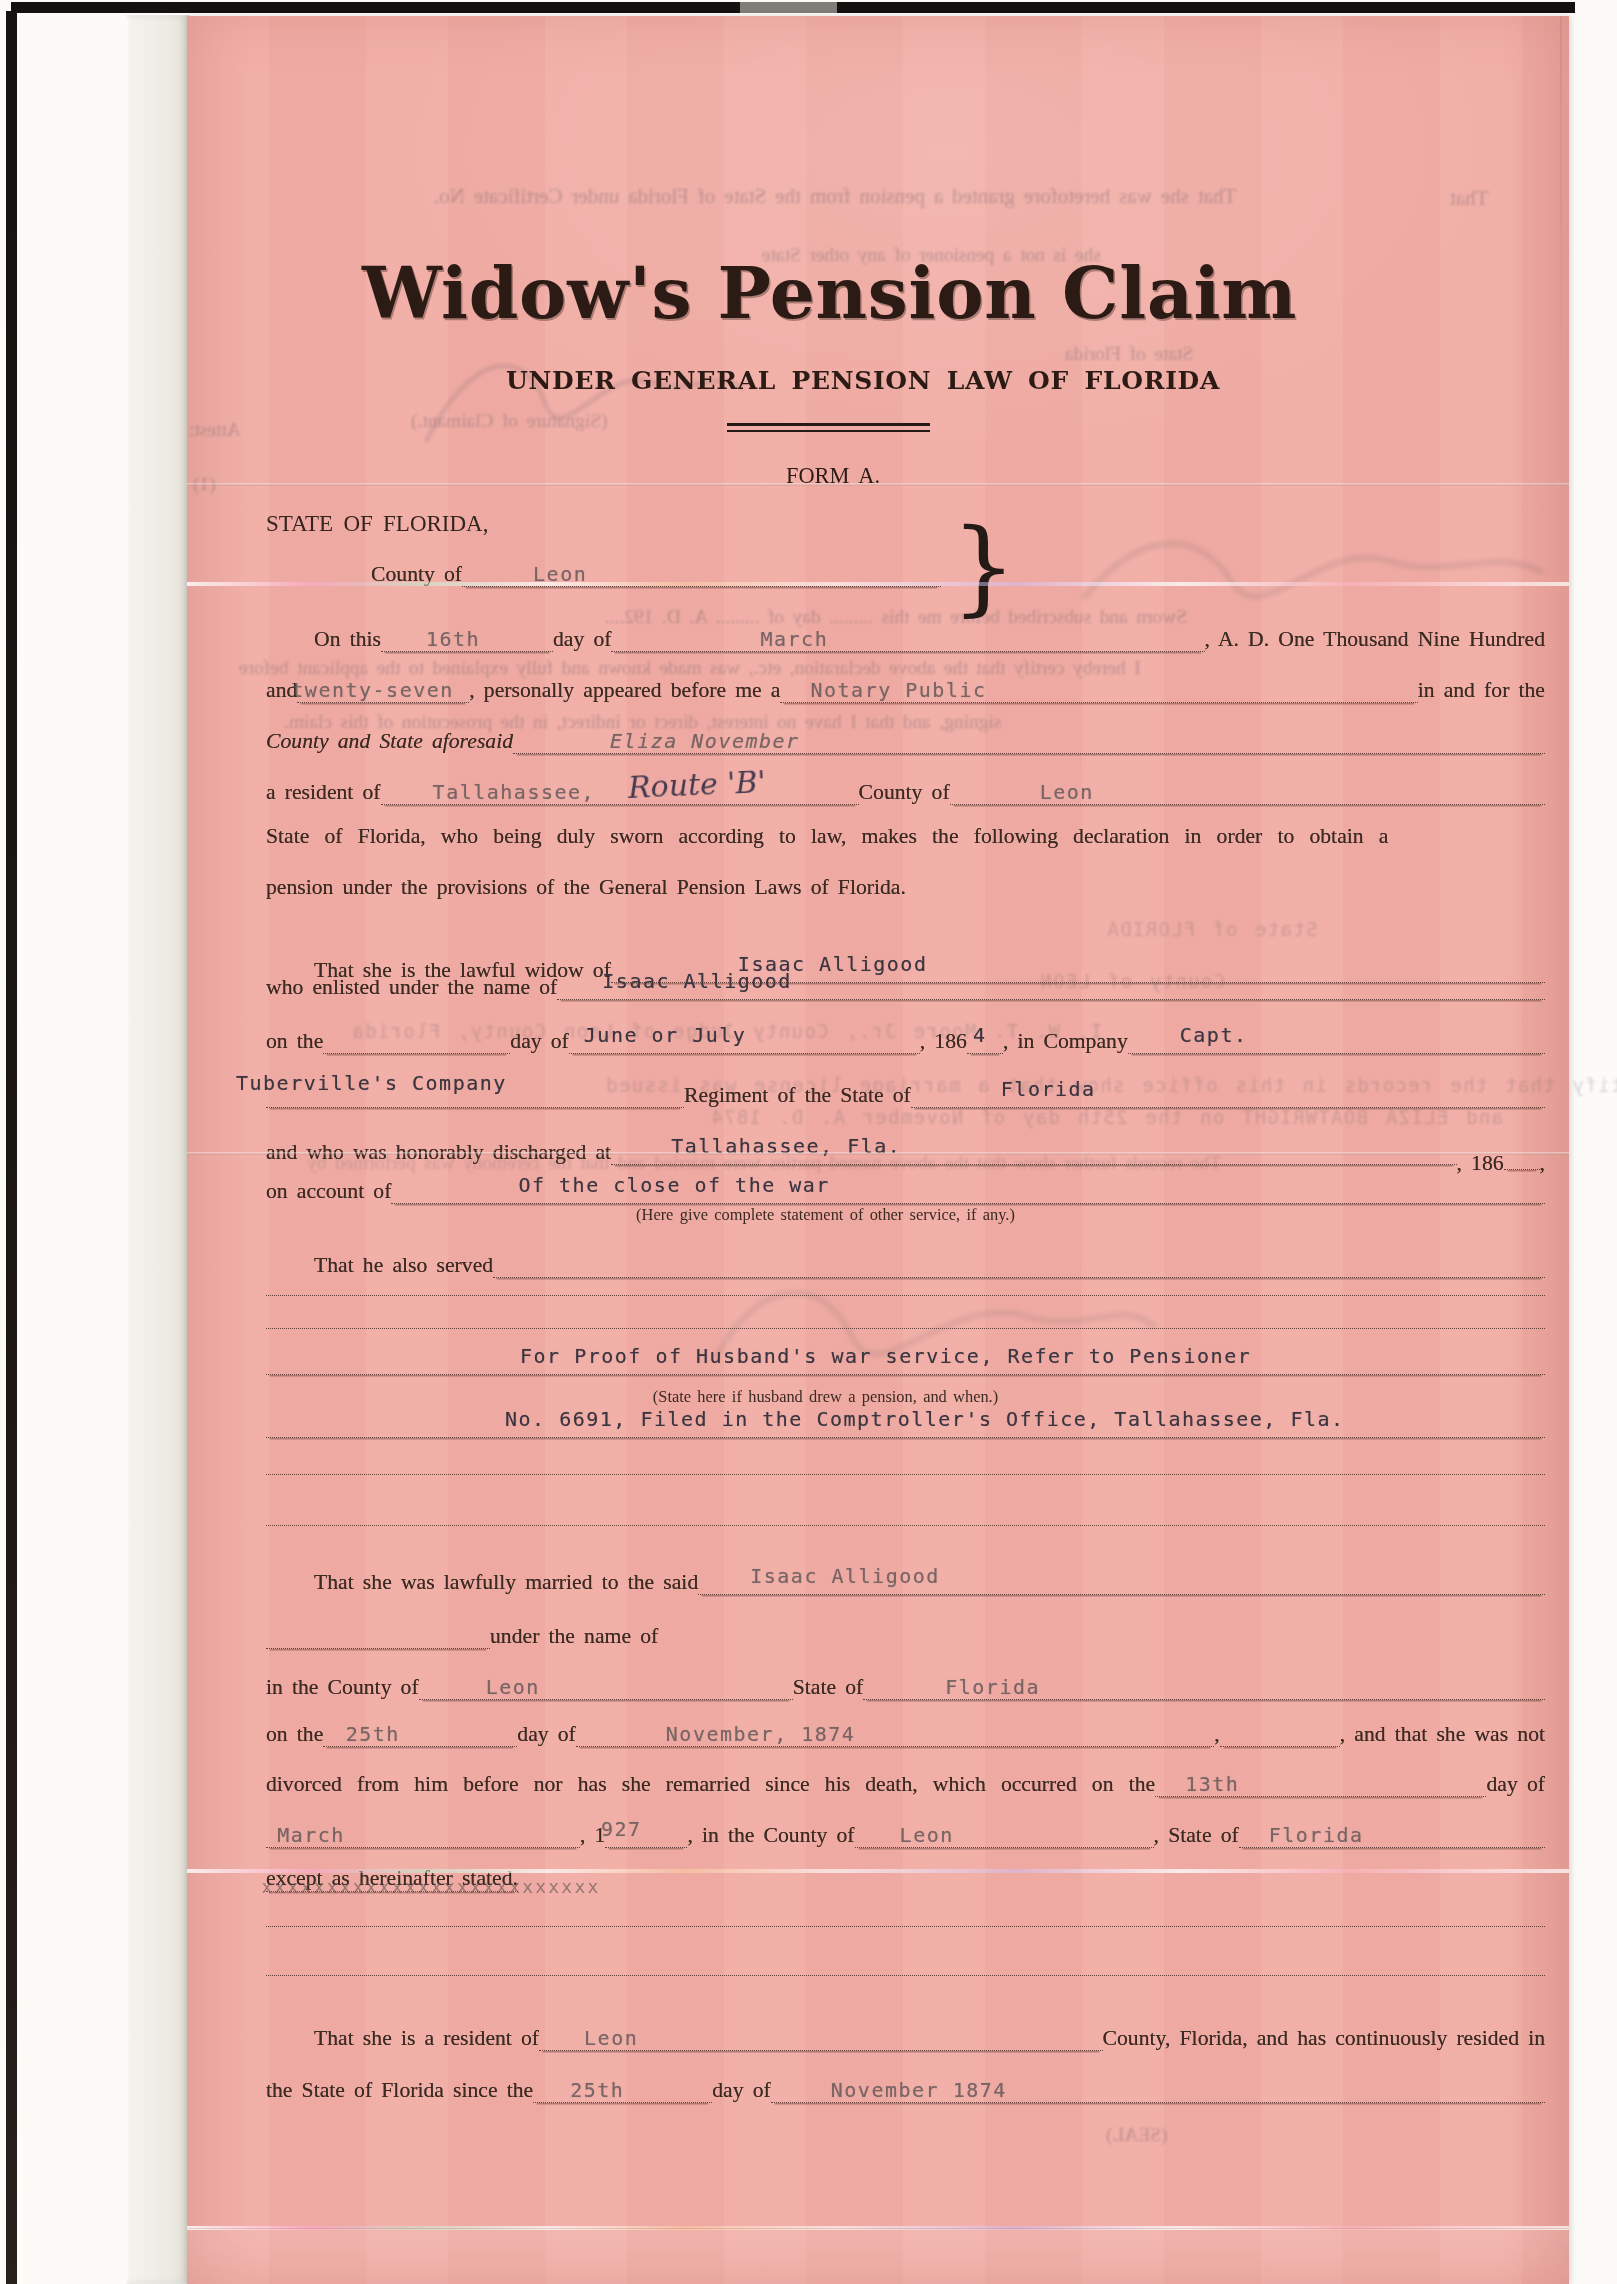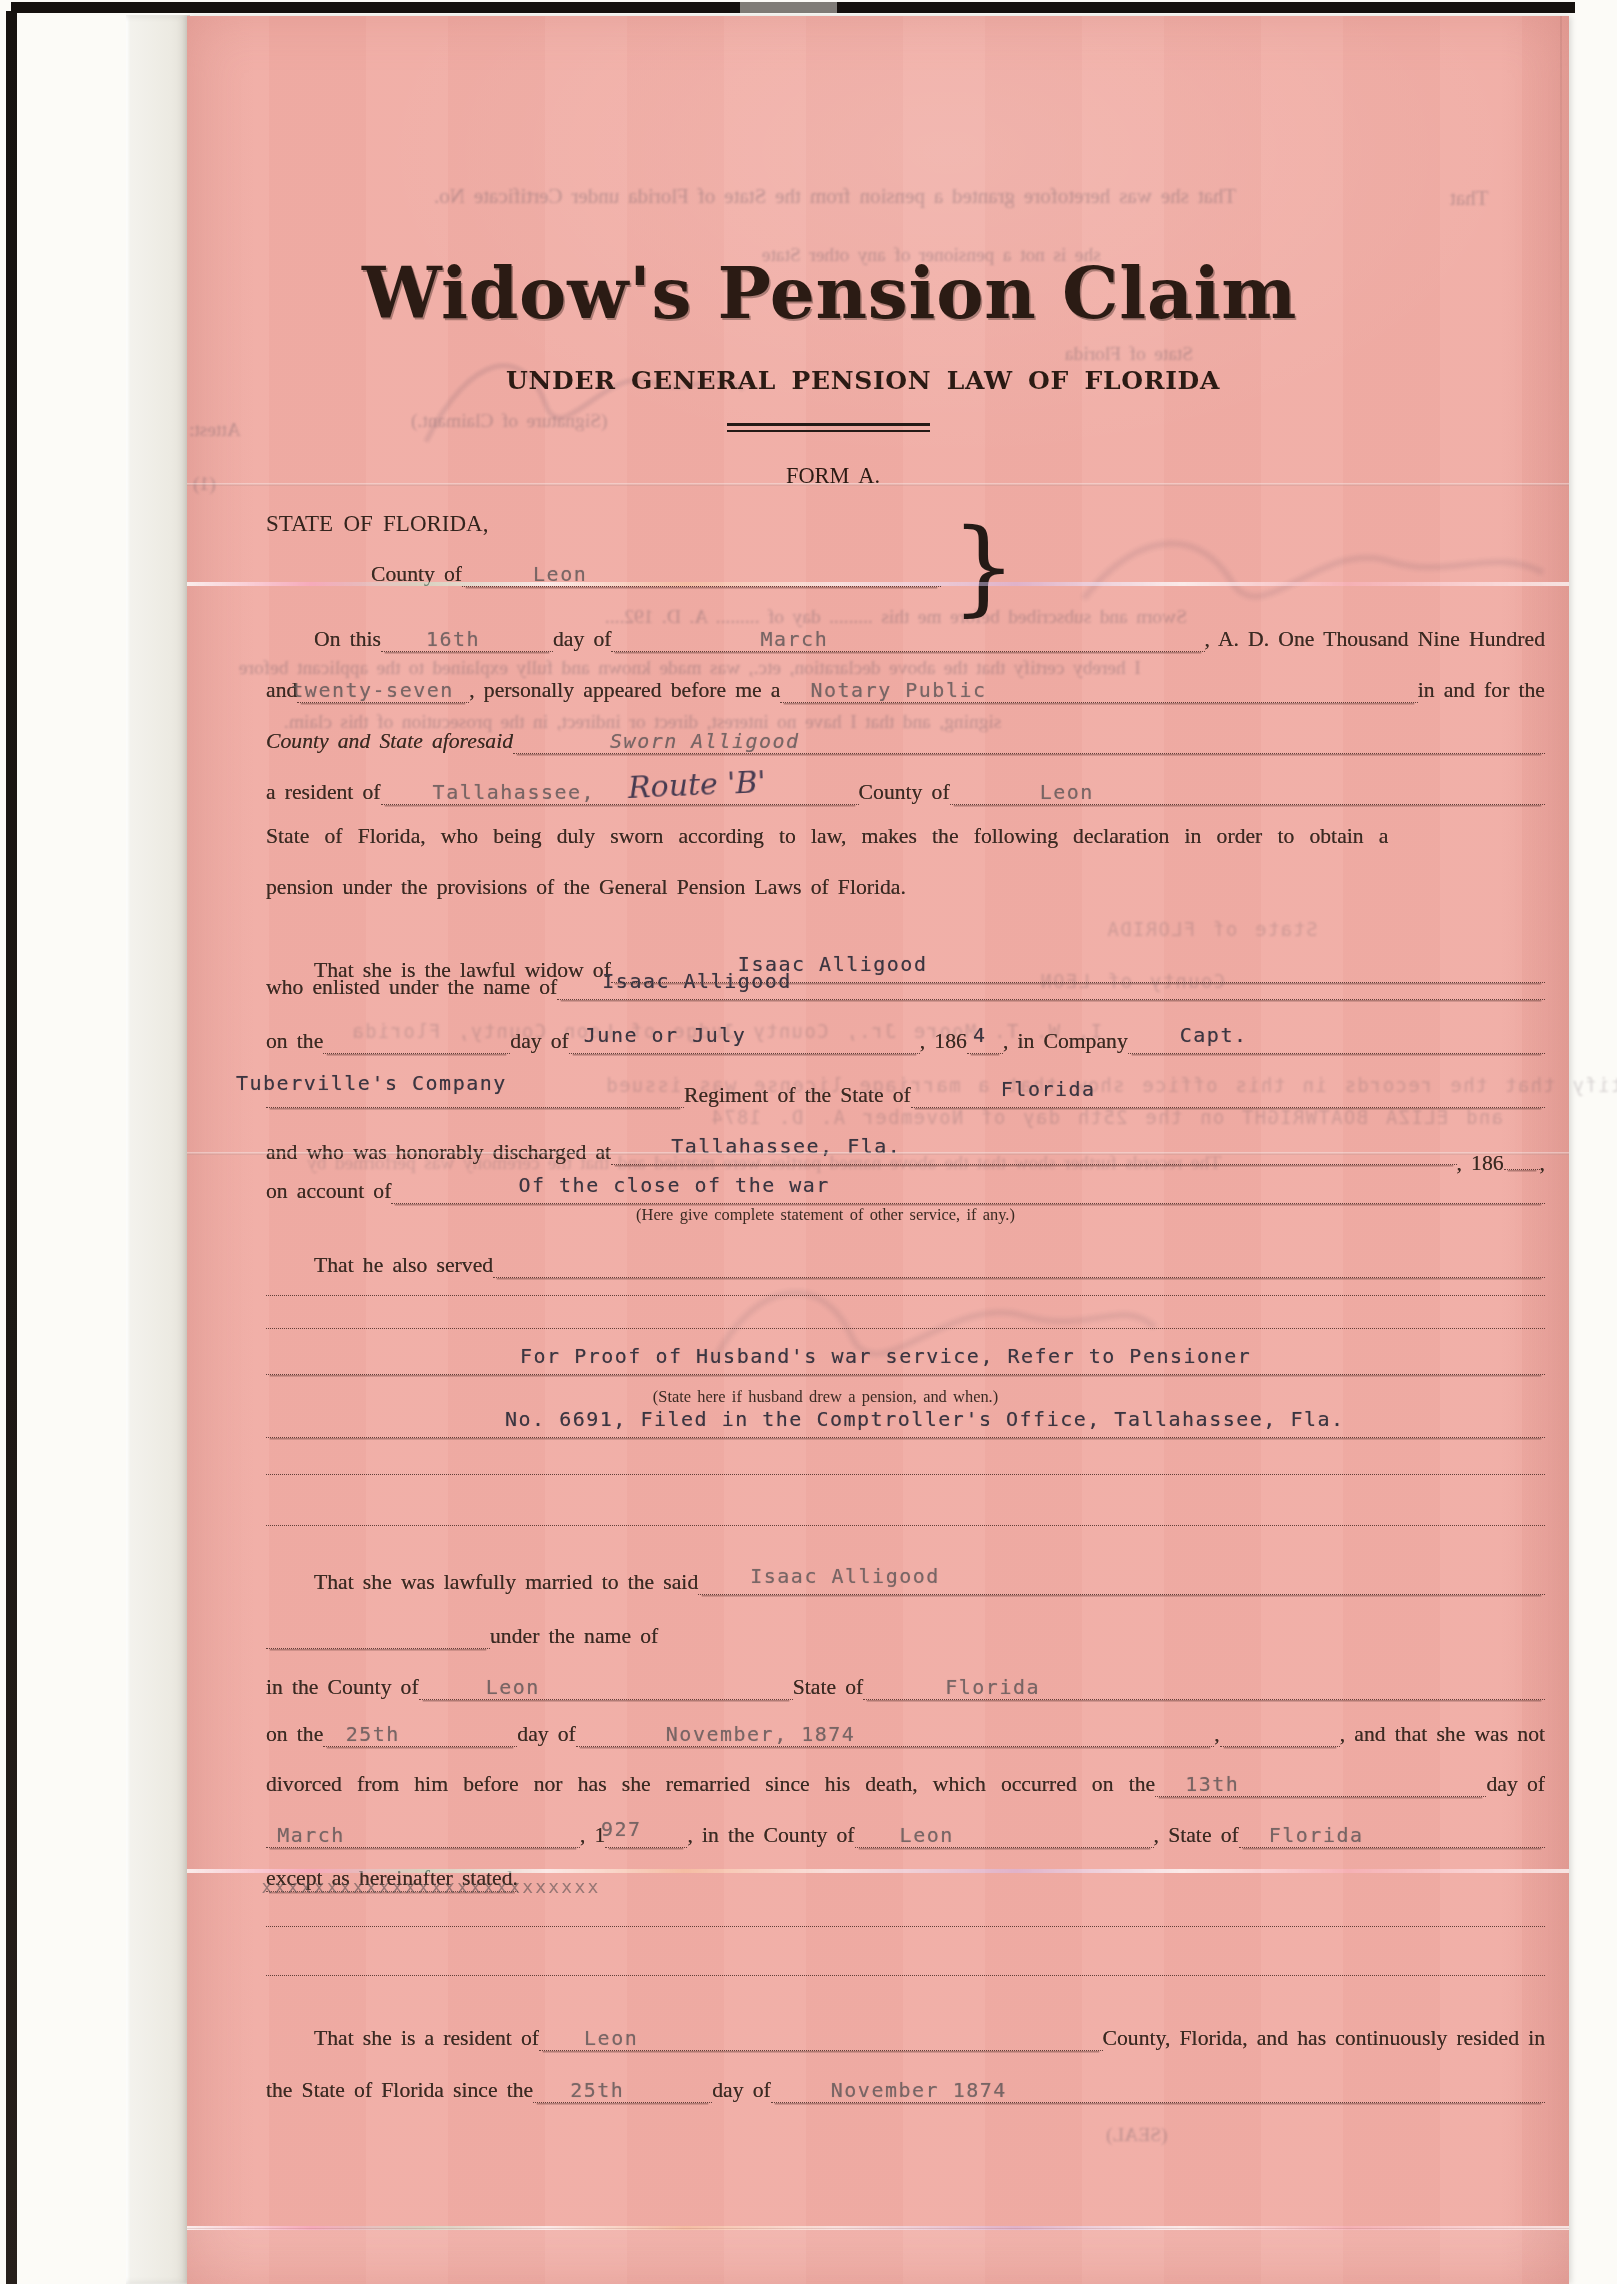--- a/index.html
+++ b/index.html
@@ -159,21 +159,21 @@
       <span class="lbl">, personally appeared before me a</span>
       <span class="fill f1">
         <span class="typed faded" style="left:30px;">Notary Public</span>
       </span>
       <span class="lbl">in and for the</span>
     </div>
 
     <div class="row" style="top:707px;font-style:italic;">
       <span class="lbl">County and State aforesaid</span>
       <span class="fill f1">
-        <span class="typed faded" style="left:97px;">Sworn Alligood</span>
+        <span class="typed faded" style="left:97px;">Eliza November</span>
       </span>
     </div>
 
     <div class="row" style="top:758px;">
       <span class="lbl">a resident of</span>
       <span class="fill" style="width:478px;">
         <span class="typed faded" style="left:52px;">Tallahassee,</span>
         <span class="hand">Route 'B'</span>
       </span>
       <span class="lbl">County of</span>

